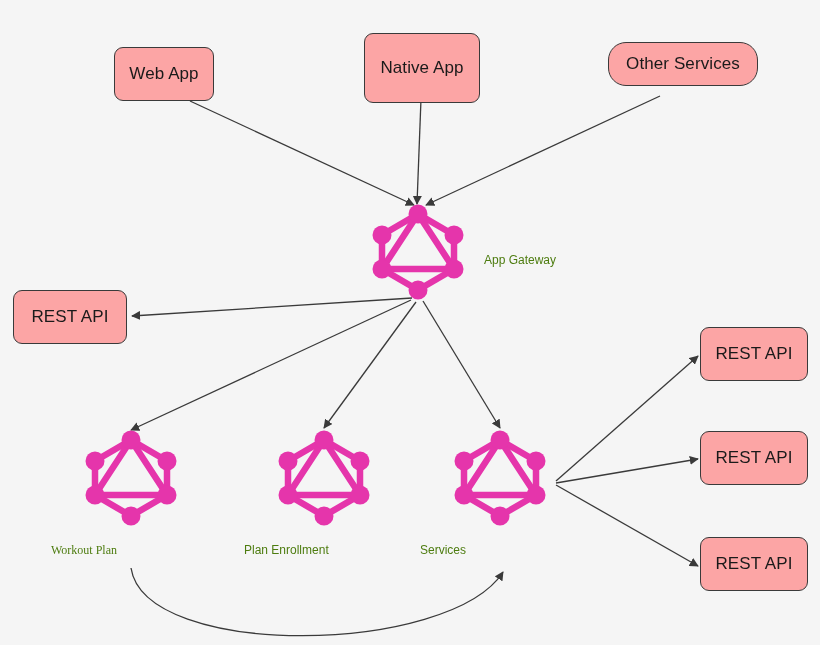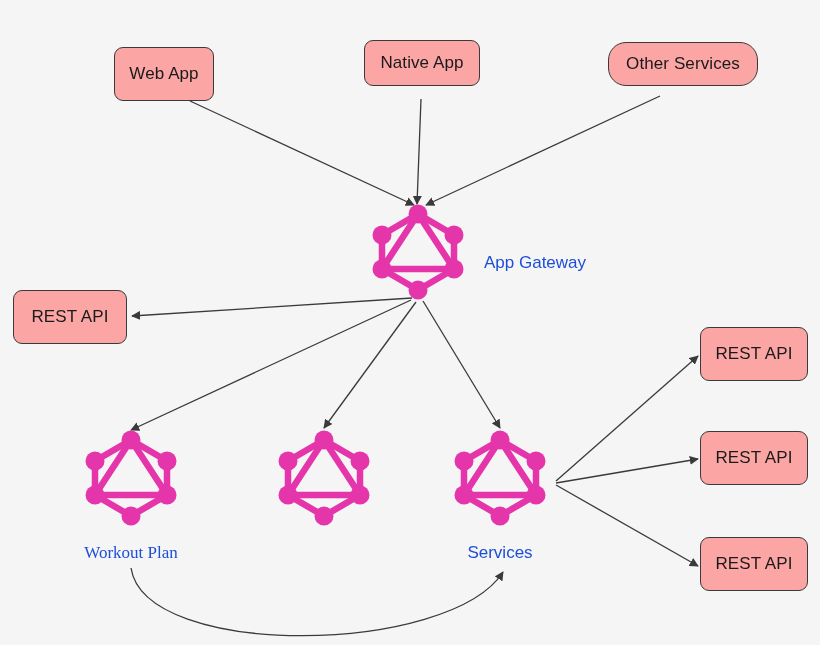--- a/index.html
+++ b/index.html
@@ -35,24 +35,23 @@
     color: #1a1a1a;
     font-size: 17px;
     letter-spacing: 0.1px;
     white-space: nowrap;
   }
   .gql {
     position: absolute;
   }
   .caption {
     position: absolute;
-    color: #1d4ed8;
-    font-size: 17px;
+    color: #4d7c0f;
+    font-size: 12px;
     white-space: nowrap;
-    text-align: center;
   }
 </style>
 </head>
 <body>
 
 <div id="canvas">
 
   <svg id="edges" viewBox="0 0 820 645" xmlns="http://www.w3.org/2000/svg">
     <defs>
       <marker id="arrow" viewBox="0 0 10 10" refX="9" refY="5" markerWidth="7" markerHeight="7" orient="auto-start-reverse">
@@ -77,21 +76,21 @@
       <path d="M 556 485 L 698 566"></path>
 
       <path d="M 131 568 C 145 660 450 655 503 572"></path>
     </g>
   </svg>
 
   <div class="node-box" style="left:114px; top:47px; width:100px; height:54px;">
     <span>Web App</span>
   </div>
 
-  <div class="node-box" style="left:364px; top:40px; width:116px; height:46px;">
+  <div class="node-box" style="left:364px; top:33px; width:116px; height:70px;">
     <span>Native App</span>
   </div>
 
   <div class="node-box" style="left:608px; top:42px; width:150px; height:44px;border-radius:18px;">
     <span>Other Services</span>
   </div>
 
   <div class="gql" style="left:368px; top:202px; width:100px; height:100px;">
     <svg viewBox="0 0 100 100" width="100" height="100" xmlns="http://www.w3.org/2000/svg">
       <g stroke="#e535ab" stroke-width="6.5" stroke-linecap="round" fill="none">
@@ -163,20 +162,21 @@
       <g fill="#e535ab">
         <circle cx="50" cy="12" r="9.5"></circle>
         <circle cx="14" cy="33" r="9.5"></circle>
         <circle cx="86" cy="33" r="9.5"></circle>
         <circle cx="14" cy="67" r="9.5"></circle>
         <circle cx="86" cy="67" r="9.5"></circle>
         <circle cx="50" cy="88" r="9.5"></circle>
       </g>
     </svg>
   </div>
+  <div class="caption" style="left:244px; top:543px; width:160px;">Plan Enrollment</div>
 
   <div class="gql" style="left:450px; top:428px; width:100px; height:100px;">
     <svg viewBox="0 0 100 100" width="100" height="100" xmlns="http://www.w3.org/2000/svg">
       <g stroke="#e535ab" stroke-width="6.5" stroke-linecap="round" fill="none">
         <line x1="50" y1="12" x2="14" y2="33"></line>
         <line x1="50" y1="12" x2="86" y2="33"></line>
         <line x1="14" y1="33" x2="14" y2="67"></line>
         <line x1="86" y1="33" x2="86" y2="67"></line>
         <line x1="14" y1="67" x2="50" y2="88"></line>
         <line x1="86" y1="67" x2="50" y2="88"></line>

